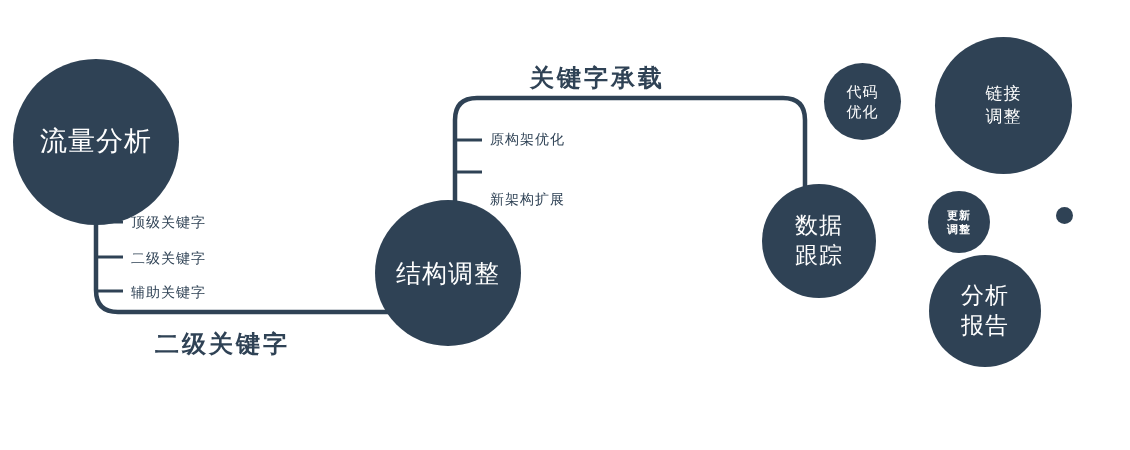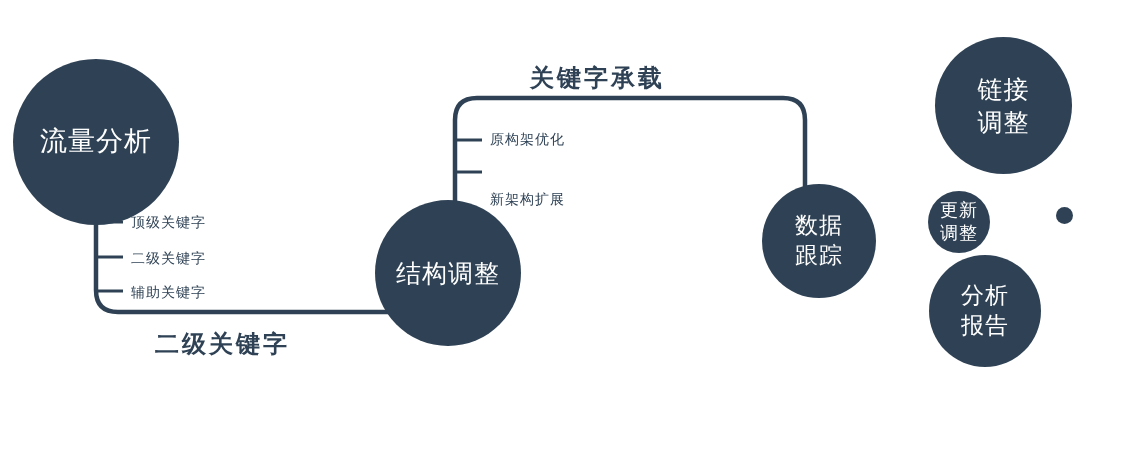--- a/index.html
+++ b/index.html
@@ -30,22 +30,22 @@
     justify-content: center;
     text-align: center;
     white-space: pre-line;
     line-height: 1.3;
     letter-spacing: 1px;
   }
   .node-traffic   { left: 13px;  top: 59px;  width: 166px; height: 166px; font-size: 27px; }
   .node-structure { left: 375px; top: 200px; width: 146px; height: 146px; font-size: 25px; }
   .node-data      { left: 762px; top: 184px; width: 114px; height: 114px; font-size: 23px; }
   .node-code      { left: 824px; top: 63px;  width: 77px;  height: 77px;  font-size: 15px; }
-  .node-link      { left: 935px; top: 37px;  width: 137px; height: 137px; font-size: 25px; }
-  .node-update    { left: 928px; top: 191px; width: 62px;  height: 62px;  font-size: 18px; font-weight: normal; text-align: center; }
+  .node-link      { left: 935px; top: 37px;  width: 137px; height: 137px; font-size: 17px; }
+  .node-update    { left: 928px; top: 191px; width: 62px;  height: 62px;  font-size: 11px; font-weight: bold; text-align: center; }
   .node-report    { left: 929px; top: 255px; width: 112px; height: 112px; font-size: 23px; }
   .node-dot       { left: 1056px; top: 207px; width: 17px; height: 17px; }
   .edge-label {
     position: absolute;
     color: #2f4255;
     font-weight: bold;
     letter-spacing: 3px;
   }
   .label-user-base { left: 155px; top: 328px; font-size: 24px; }
   .label-keyword   { left: 530px; top: 62px;  font-size: 24px; }
@@ -88,20 +88,22 @@
     <path d="M 455 172 H 482" fill="none" stroke="#2f4255" stroke-width="3"></path>
   </svg>
 
   <div class="node node-traffic">流量分析</div>
 
   <div class="node node-structure">结构调整</div>
 
   <div class="node node-data">数据
 跟踪</div>
 
+  <div class="node node-code">代码
+优化</div>
 
   <div class="node node-link">链接
 调整</div>
 
   <div class="node node-update">更新
 调整</div>
 
   <div class="node node-dot"></div>
 
   <div class="node node-report">分析

